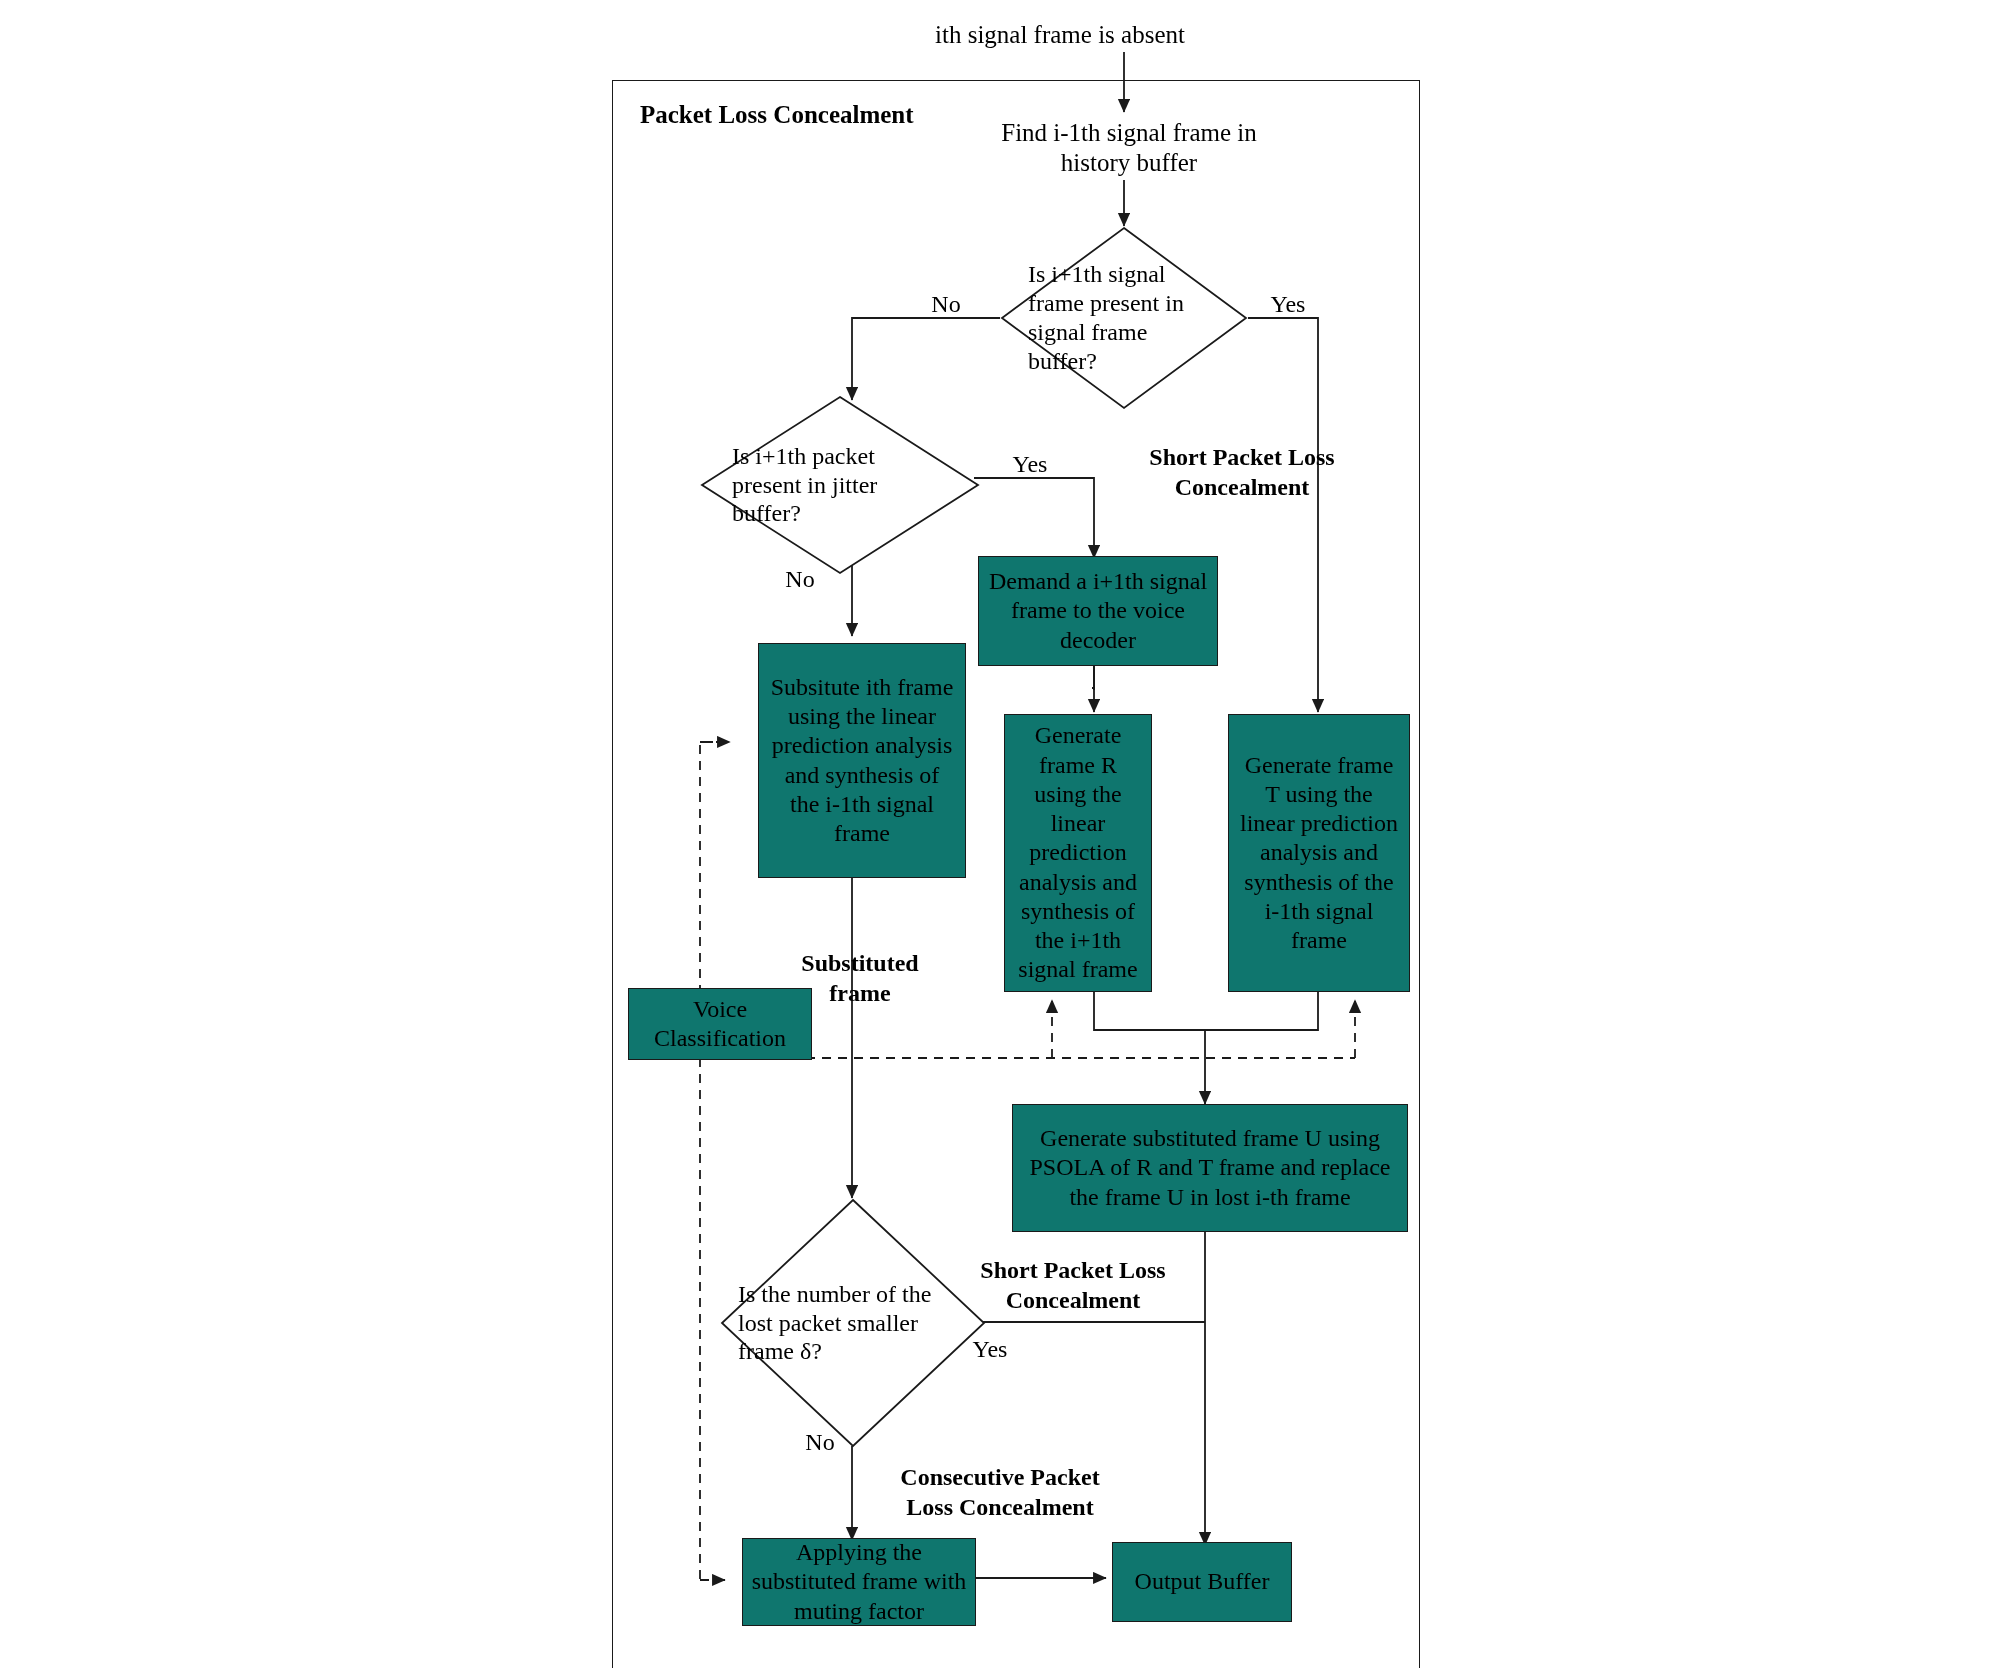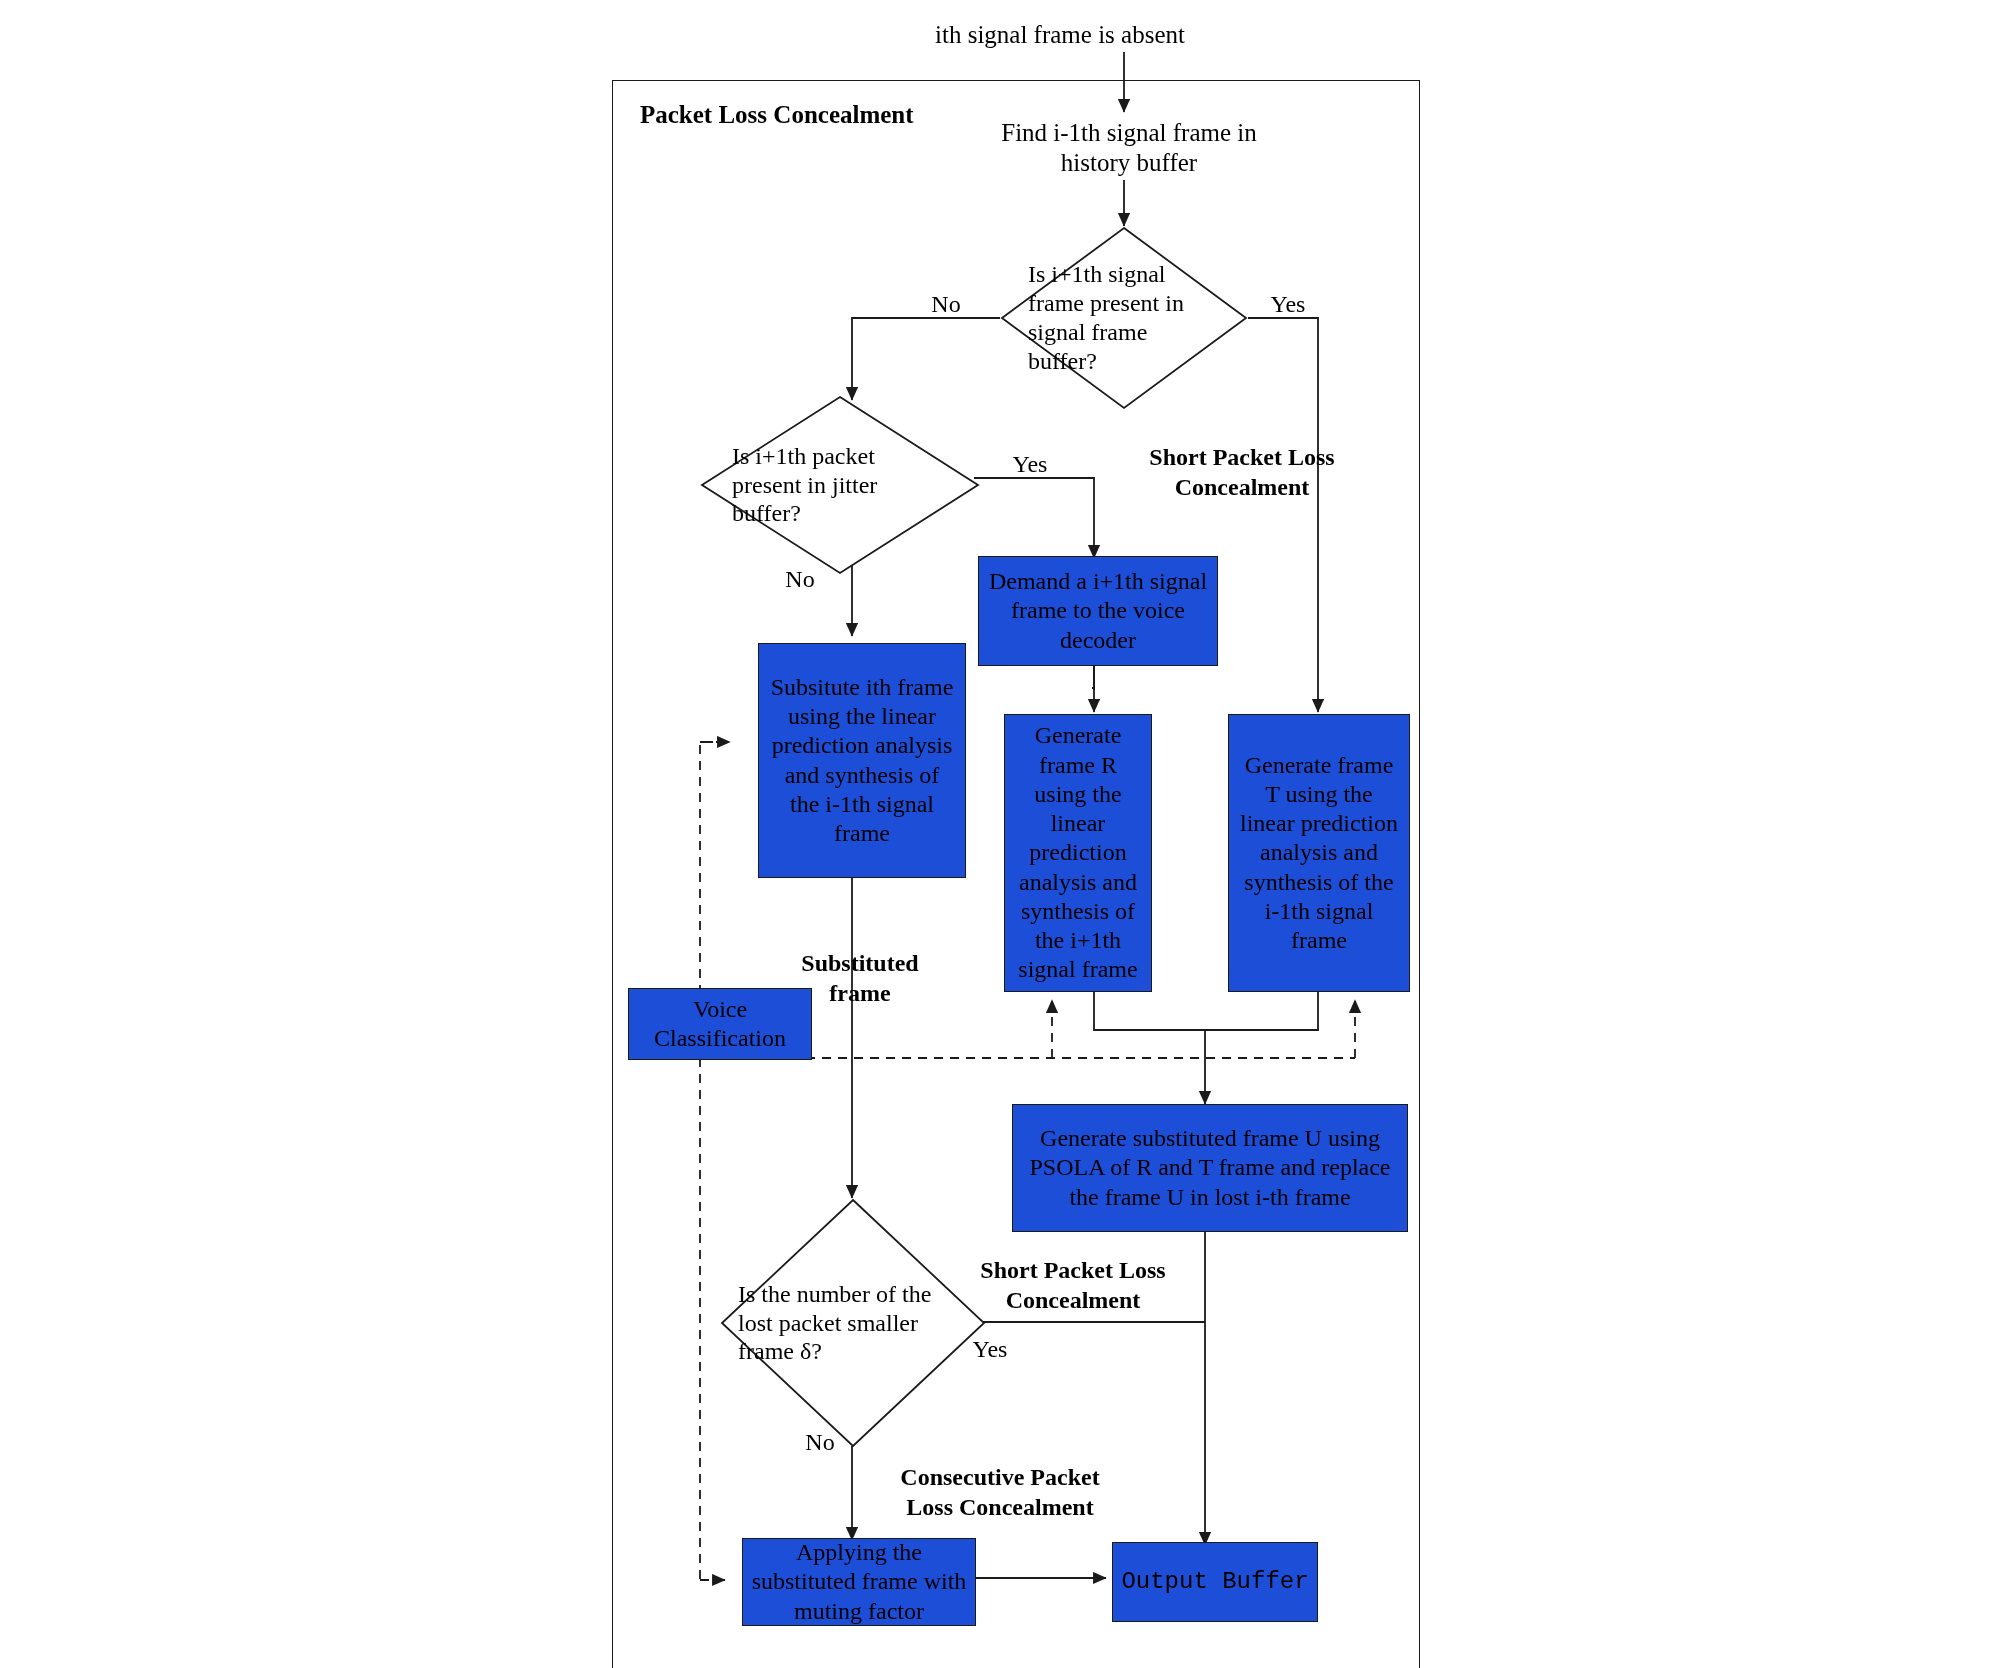--- a/index.html
+++ b/index.html
@@ -32,21 +32,21 @@
     position: absolute;
     box-sizing: border-box;
     display: flex;
     align-items: center;
     justify-content: center;
     text-align: center;
     line-height: 1.22;
   }
   .box {
     border: 1.6px solid #1a1a1a;
-    background: #1d4ed8;
+    background: #0f766e;
   }
   .plain {
     border: none;
     background: transparent;
   }
   .label {
     position: absolute;
     text-align: center;
     line-height: 1.22;
     white-space: nowrap;
@@ -218,21 +218,21 @@
       </svg>
     <div class="diamond-text fs24" style="padding:0 18px;">
       <span>Is the number of the lost packet smaller frame δ?</span>
     </div>
   </div>
 
   <div class="node box fs24" style="left:742px; top:1538px; width:234px; height:88px; padding:2px 8px;">
     <span>Applying the substituted frame with muting factor</span>
   </div>
 
-  <div class="node box fs24" style="left:1112px; top:1542px; width:206px; height:80px; padding:14px 8px;font-family:Liberation Mono, monospace;">
+  <div class="node box fs24" style="left:1112px; top:1542px; width:180px; height:80px; padding:14px 8px;">
     <span>Output Buffer</span>
   </div>
 
   <div class="label fs24" style="left:916px; top:290px; width:60px;">No</div>
   <div class="label fs24" style="left:1258px; top:290px; width:60px;">Yes</div>
   <div class="label fs24" style="left:1000px; top:450px; width:60px;">Yes</div>
   <div class="label fs24" style="left:770px; top:565px; width:60px;">No</div>
   <div class="label fs24" style="left:960px; top:1335px; width:60px;">Yes</div>
   <div class="label fs24" style="left:790px; top:1428px; width:60px;">No</div>
 

